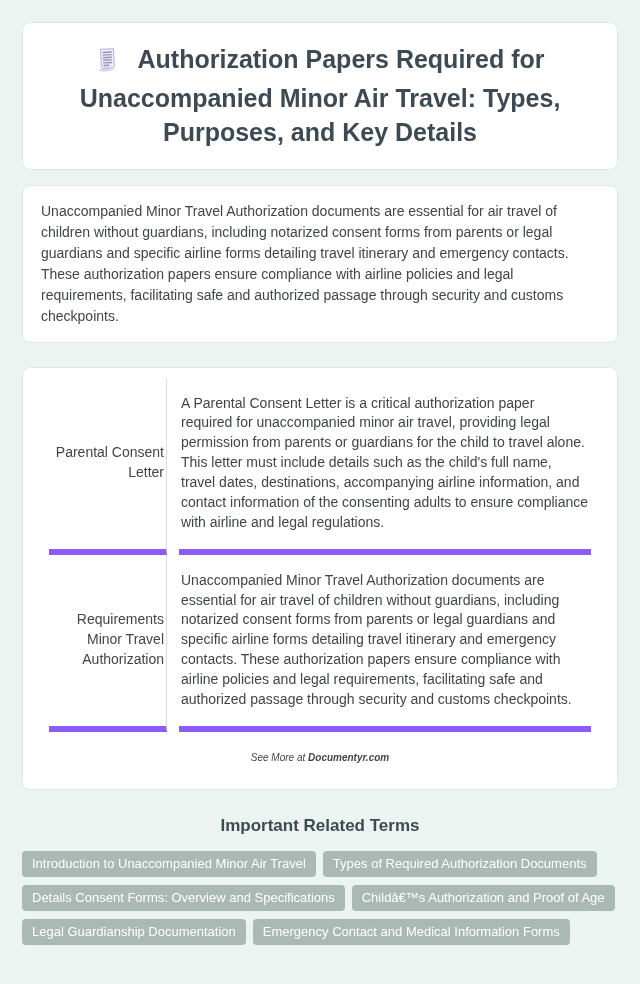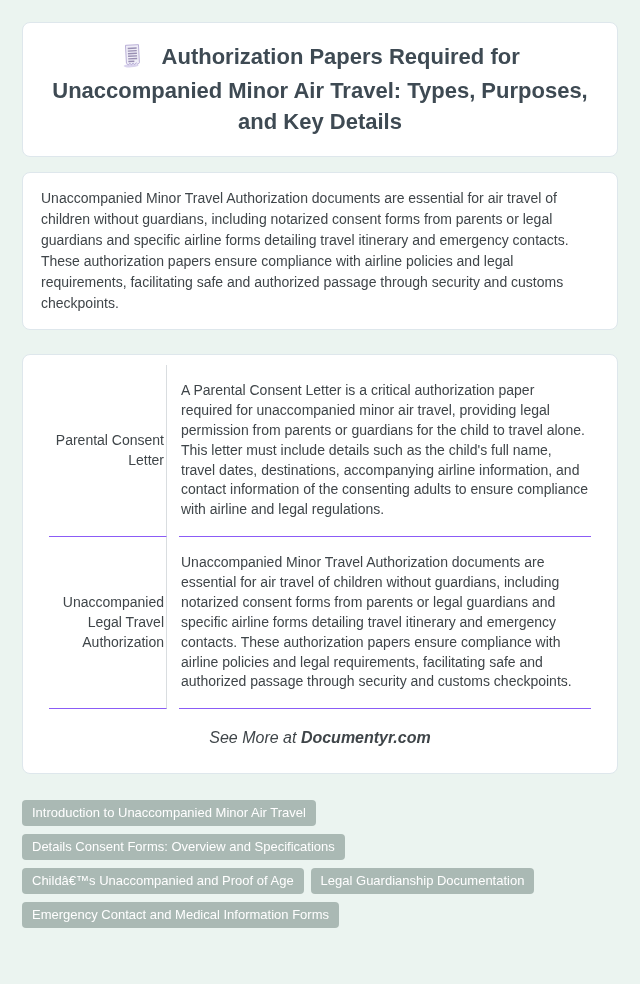--- a/index.html
+++ b/index.html
@@ -20,21 +20,21 @@
   }
 
   
   .header-card {
     padding: 19px 22px;
     margin-bottom: 15px;
     text-align: center;
   }
   .title {
     margin: 0;
-    font-size: 22px;
+    font-size: 25px;
     line-height: 1.38;
     font-weight: 600;
     color: #3e4a53;
   }
   .receipt-icon { display: inline-block; vertical-align: -4px; margin-right: 12px; }
 
   
   .summary-card {
     padding: 15px 18px;
     margin-bottom: 24px;
@@ -51,35 +51,35 @@
   }
   table.terms {
     width: 100%;
     border-collapse: separate;
     border-spacing: 12px 0;
     font-size: 14px;
     line-height: 1.42;
     color: #3f4549;
   }
   table.terms td {
-    border-bottom: 1px solid #8b5cf6;
+    border-bottom: 6px solid #8b5cf6;
     padding: 16px 2px;
     vertical-align: middle;
   }
   td.term-cell {
     width: 118px;
     border-right: 1px solid #d9dde0;
     padding-right: 10px;
     text-align: right;
   }
   .see-more {
     margin: 20px 0 4px;
     text-align: center;
     font-style: italic;
-    font-size: 16px;
+    font-size: 10px;
     color: #3f4549;
   }
   .see-more strong { font-weight: 700; }
 
   
   .related-heading {
     margin: 0 0 15px;
     text-align: center;
     font-size: 17px;
     font-weight: 600;
@@ -134,32 +134,34 @@
   </div>
 
   <div class="card table-card">
     <table class="terms">
       <tbody>
         <tr>
           <td class="term-cell">Parental Consent Letter</td>
           <td class="desc-cell">A Parental Consent Letter is a critical authorization paper required for unaccompanied minor air travel, providing legal permission from parents or guardians for the child to travel alone. This letter must include details such as the child's full name, travel dates, destinations, accompanying airline information, and contact information of the consenting adults to ensure compliance with airline and legal regulations.</td>
         </tr>
         <tr>
-          <td class="term-cell">Unaccompanied Legal Travel Authorization</td>
+          <td class="term-cell">Requirements Minor Travel Authorization</td>
           <td class="desc-cell">Unaccompanied Minor Travel Authorization documents are essential for air travel of children without guardians, including notarized consent forms from parents or legal guardians and specific airline forms detailing travel itinerary and emergency contacts. These authorization papers ensure compliance with airline policies and legal requirements, facilitating safe and authorized passage through security and customs checkpoints.</td>
         </tr>
       </tbody>
     </table>
     <p class="see-more">
       <span>See More at </span><strong>Documentyr.com</strong>
     </p>
   </div>
 
+  <h2 class="related-heading">Important Related Terms</h2>
   <div class="tags">
     <span class="tag">Introduction to Unaccompanied Minor Air Travel</span>
+    <span class="tag">Types of Required Authorization Documents</span>
     <span class="tag">Details Consent Forms: Overview and Specifications</span>
-    <span class="tag">Childâ€™s Unaccompanied and Proof of Age</span>
+    <span class="tag">Childâ€™s Authorization and Proof of Age</span>
     <span class="tag">Legal Guardianship Documentation</span>
     <span class="tag">Emergency Contact and Medical Information Forms</span>
 
   </div>
 
 </div>
 
 </body></html>

